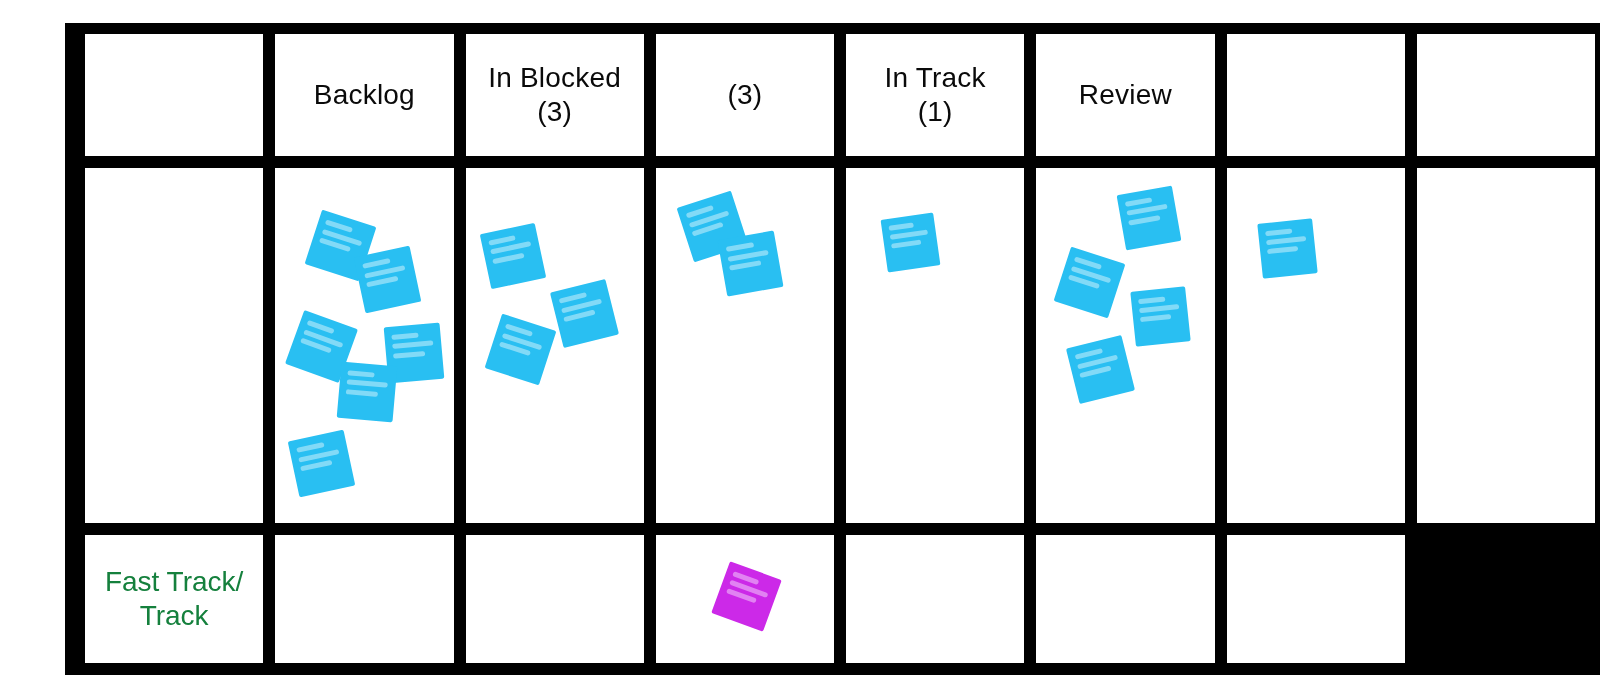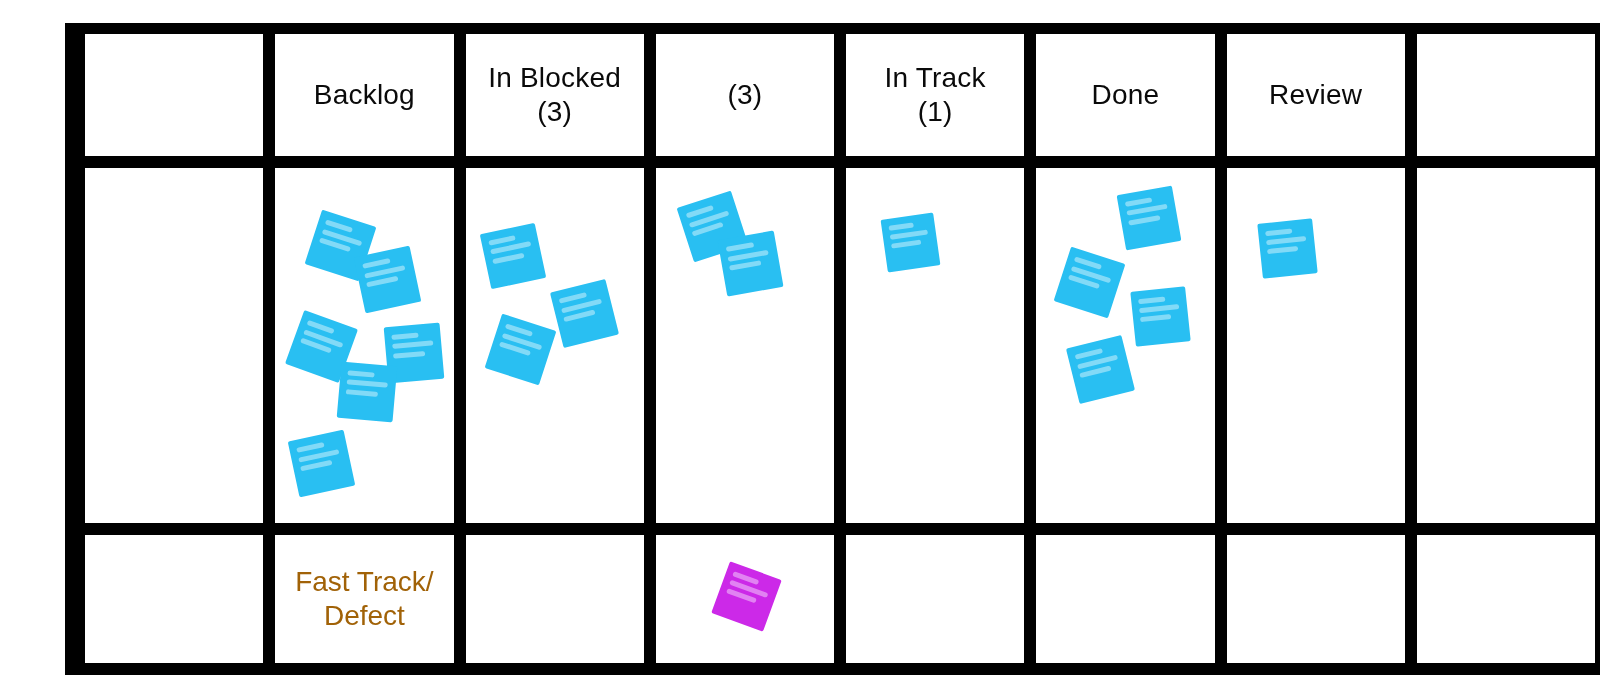--- a/index.html
+++ b/index.html
@@ -46,21 +46,21 @@
   .hdr {
     font-size: 28px;
     line-height: 1.22;
     color: #0a0a0a;
     letter-spacing: 0.2px;
   }
   .hdr span:empty { display: none; }
   .lane-label {
     font-size: 28px;
     line-height: 1.22;
-    color: #a16207;
+    color: #15803d;
   }
   .lane-label span:empty { display: none; }
   
   .notes-layer {
     position: absolute;
     left: 0;
     top: 0;
     width: 1600px;
     height: 700px;
   }
@@ -99,45 +99,41 @@
       <span>(3)</span>
     </div>
     <div class="cell hdr">
       <span>(3)</span>
     </div>
     <div class="cell hdr">
       <span>In Track</span>
       <span>(1)</span>
     </div>
     <div class="cell hdr">
-      <span>Done</span>
-
-    </div>
-    <div class="cell hdr">
       <span>Review</span>
 
     </div>
     <div class="cell hdr">
       
       
     </div>
 
     <div class="cell"></div>
     <div class="cell"></div>
     <div class="cell"></div>
     <div class="cell"></div>
     <div class="cell"></div>
     <div class="cell"></div>
     <div class="cell"></div>
     <div class="cell"></div>
 
     <div class="cell"></div>
     <div class="cell lane-label">
       <span>Fast Track/</span>
-      <span>Defect</span>
+      <span>Track</span>
     </div>
     <div class="cell"></div>
     <div class="cell"></div>
     <div class="cell"></div>
     <div class="cell"></div>
     <div class="cell"></div>
     <div class="cell"></div>
 
   </div>
 

